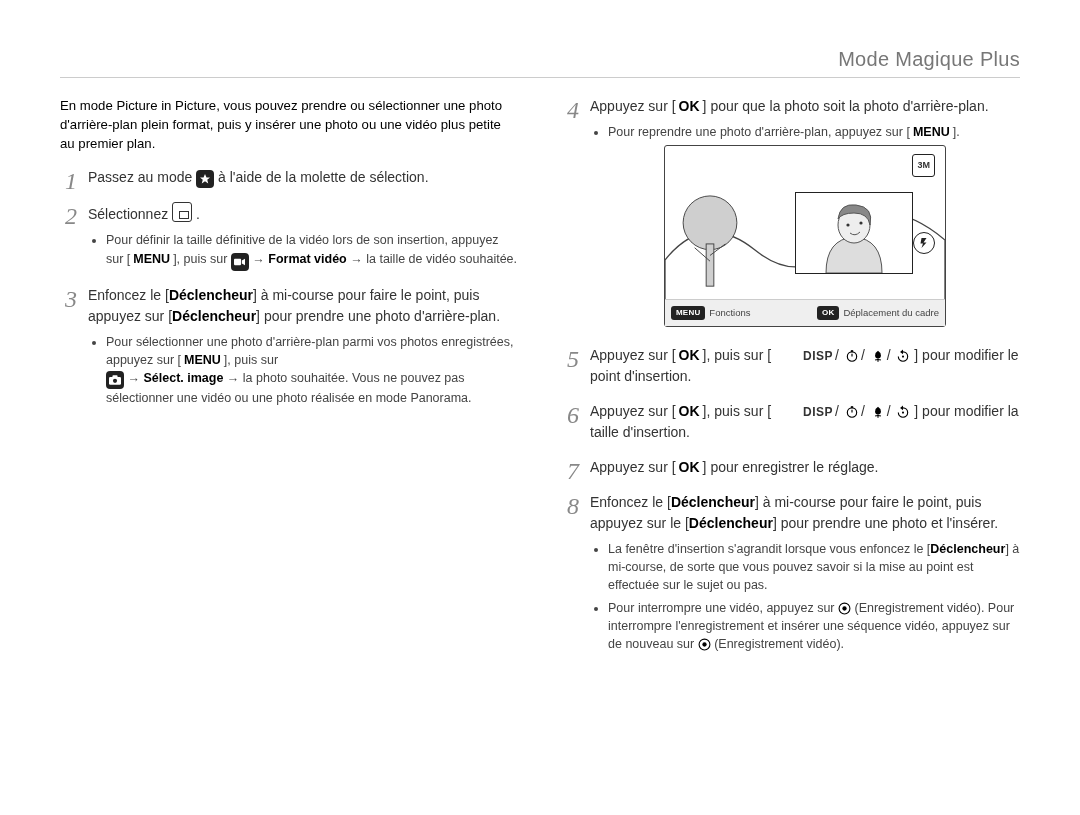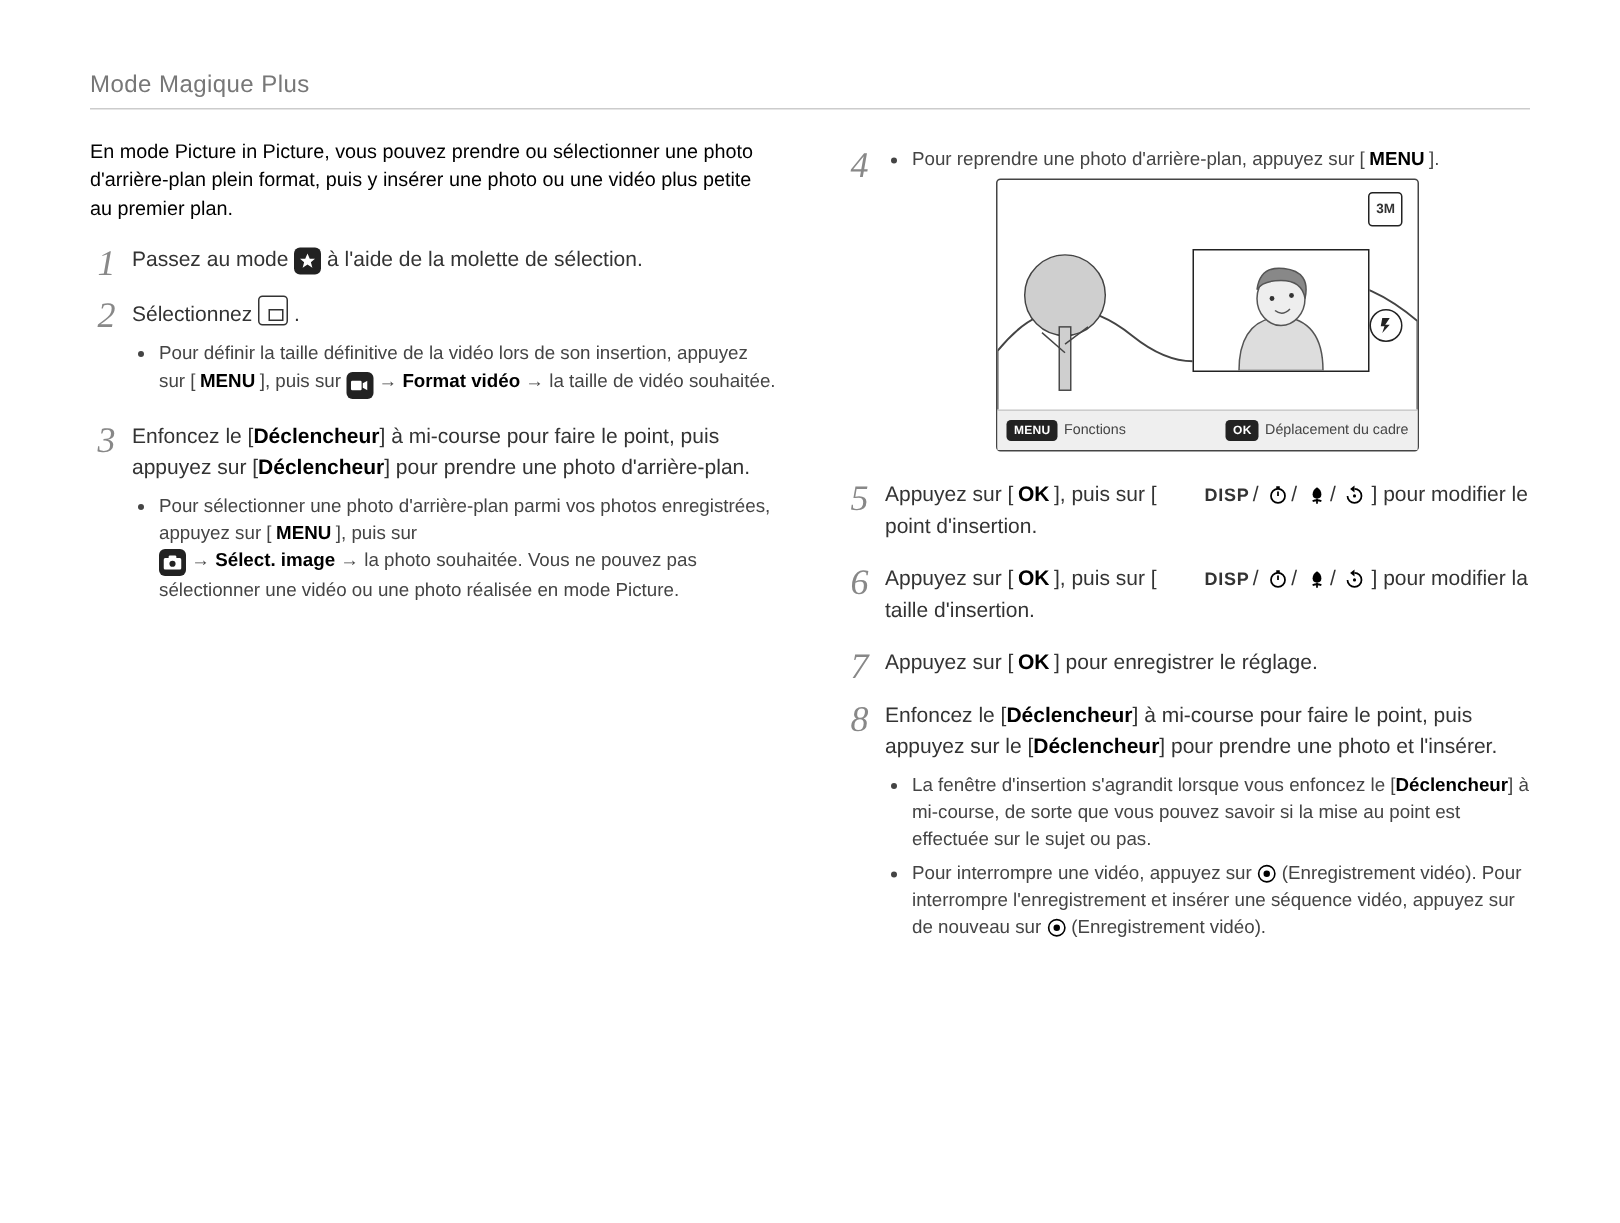--- a/index.html
+++ b/index.html
@@ -12,26 +12,27 @@
   }
   .page {
     width: 1080px;
     height: 815px;
     box-sizing: border-box;
     padding: 48px 60px 30px 60px;
     position: relative;
   }
   .topline {
     color: #777;
-    font-size: 16px;
+    font-size: 20px;
     font-weight: 300;
     letter-spacing: 0.3px;
     border-bottom: 1px solid #ccc;
     padding-bottom: 6px;
     margin-bottom: 18px;
+    text-align: right;
   }
   .columns {
     display: flex;
     gap: 44px;
   }
   .col {
     flex: 1 1 0;
     min-width: 0;
   }
   h2.title {
@@ -255,33 +256,36 @@
           <ul class="sub">
             <li>
               <span>Pour sélectionner une photo d'arrière-plan parmi vos photos enregistrées, appuyez sur [</span><span class="btn-label">MENU</span><span>], puis sur</span><br>
               <span class="inline-icon">
                 <svg width="12" height="10" viewBox="0 0 14 11">
                     <rect x="0" y="2" width="14" height="9" rx="1.5" fill="#fff"></rect>
                     <rect x="4" y="0" width="6" height="3" rx="1" fill="#fff"></rect>
                     <circle cx="7" cy="6.5" r="2.4" fill="#222"></circle>
                   </svg>
               </span>
-              <span> → </span><span class="strong">Sélect. image</span><span> → la photo souhaitée. Vous ne pouvez pas sélectionner une vidéo ou une photo réalisée en mode Picture.</span>
+              <span> → </span><span class="strong">Sélect. image</span><span> → la photo souhaitée. Vous ne pouvez pas sélectionner une vidéo ou une photo réalisée en mode Panorama.</span>
             </li>
           </ul>
         </li>
 
       </ol>
     </div>
 
     <div class="col">
       <ol class="steps">
 
         <li>
           <span class="num">4</span>
+          <span>
+            <span>Appuyez sur [</span><span class="btn-label">OK</span><span>] pour que la photo soit la photo d'arrière-plan.</span>
+          </span>
           <ul class="sub">
             <li>
               <span>Pour reprendre une photo d'arrière-plan, appuyez sur [</span><span class="btn-label">MENU</span><span>].</span>
             </li>
           </ul>
 
           
           <div class="thin-border-box">
             <div class="scene">
               <span class="badge3m">3M</span>

